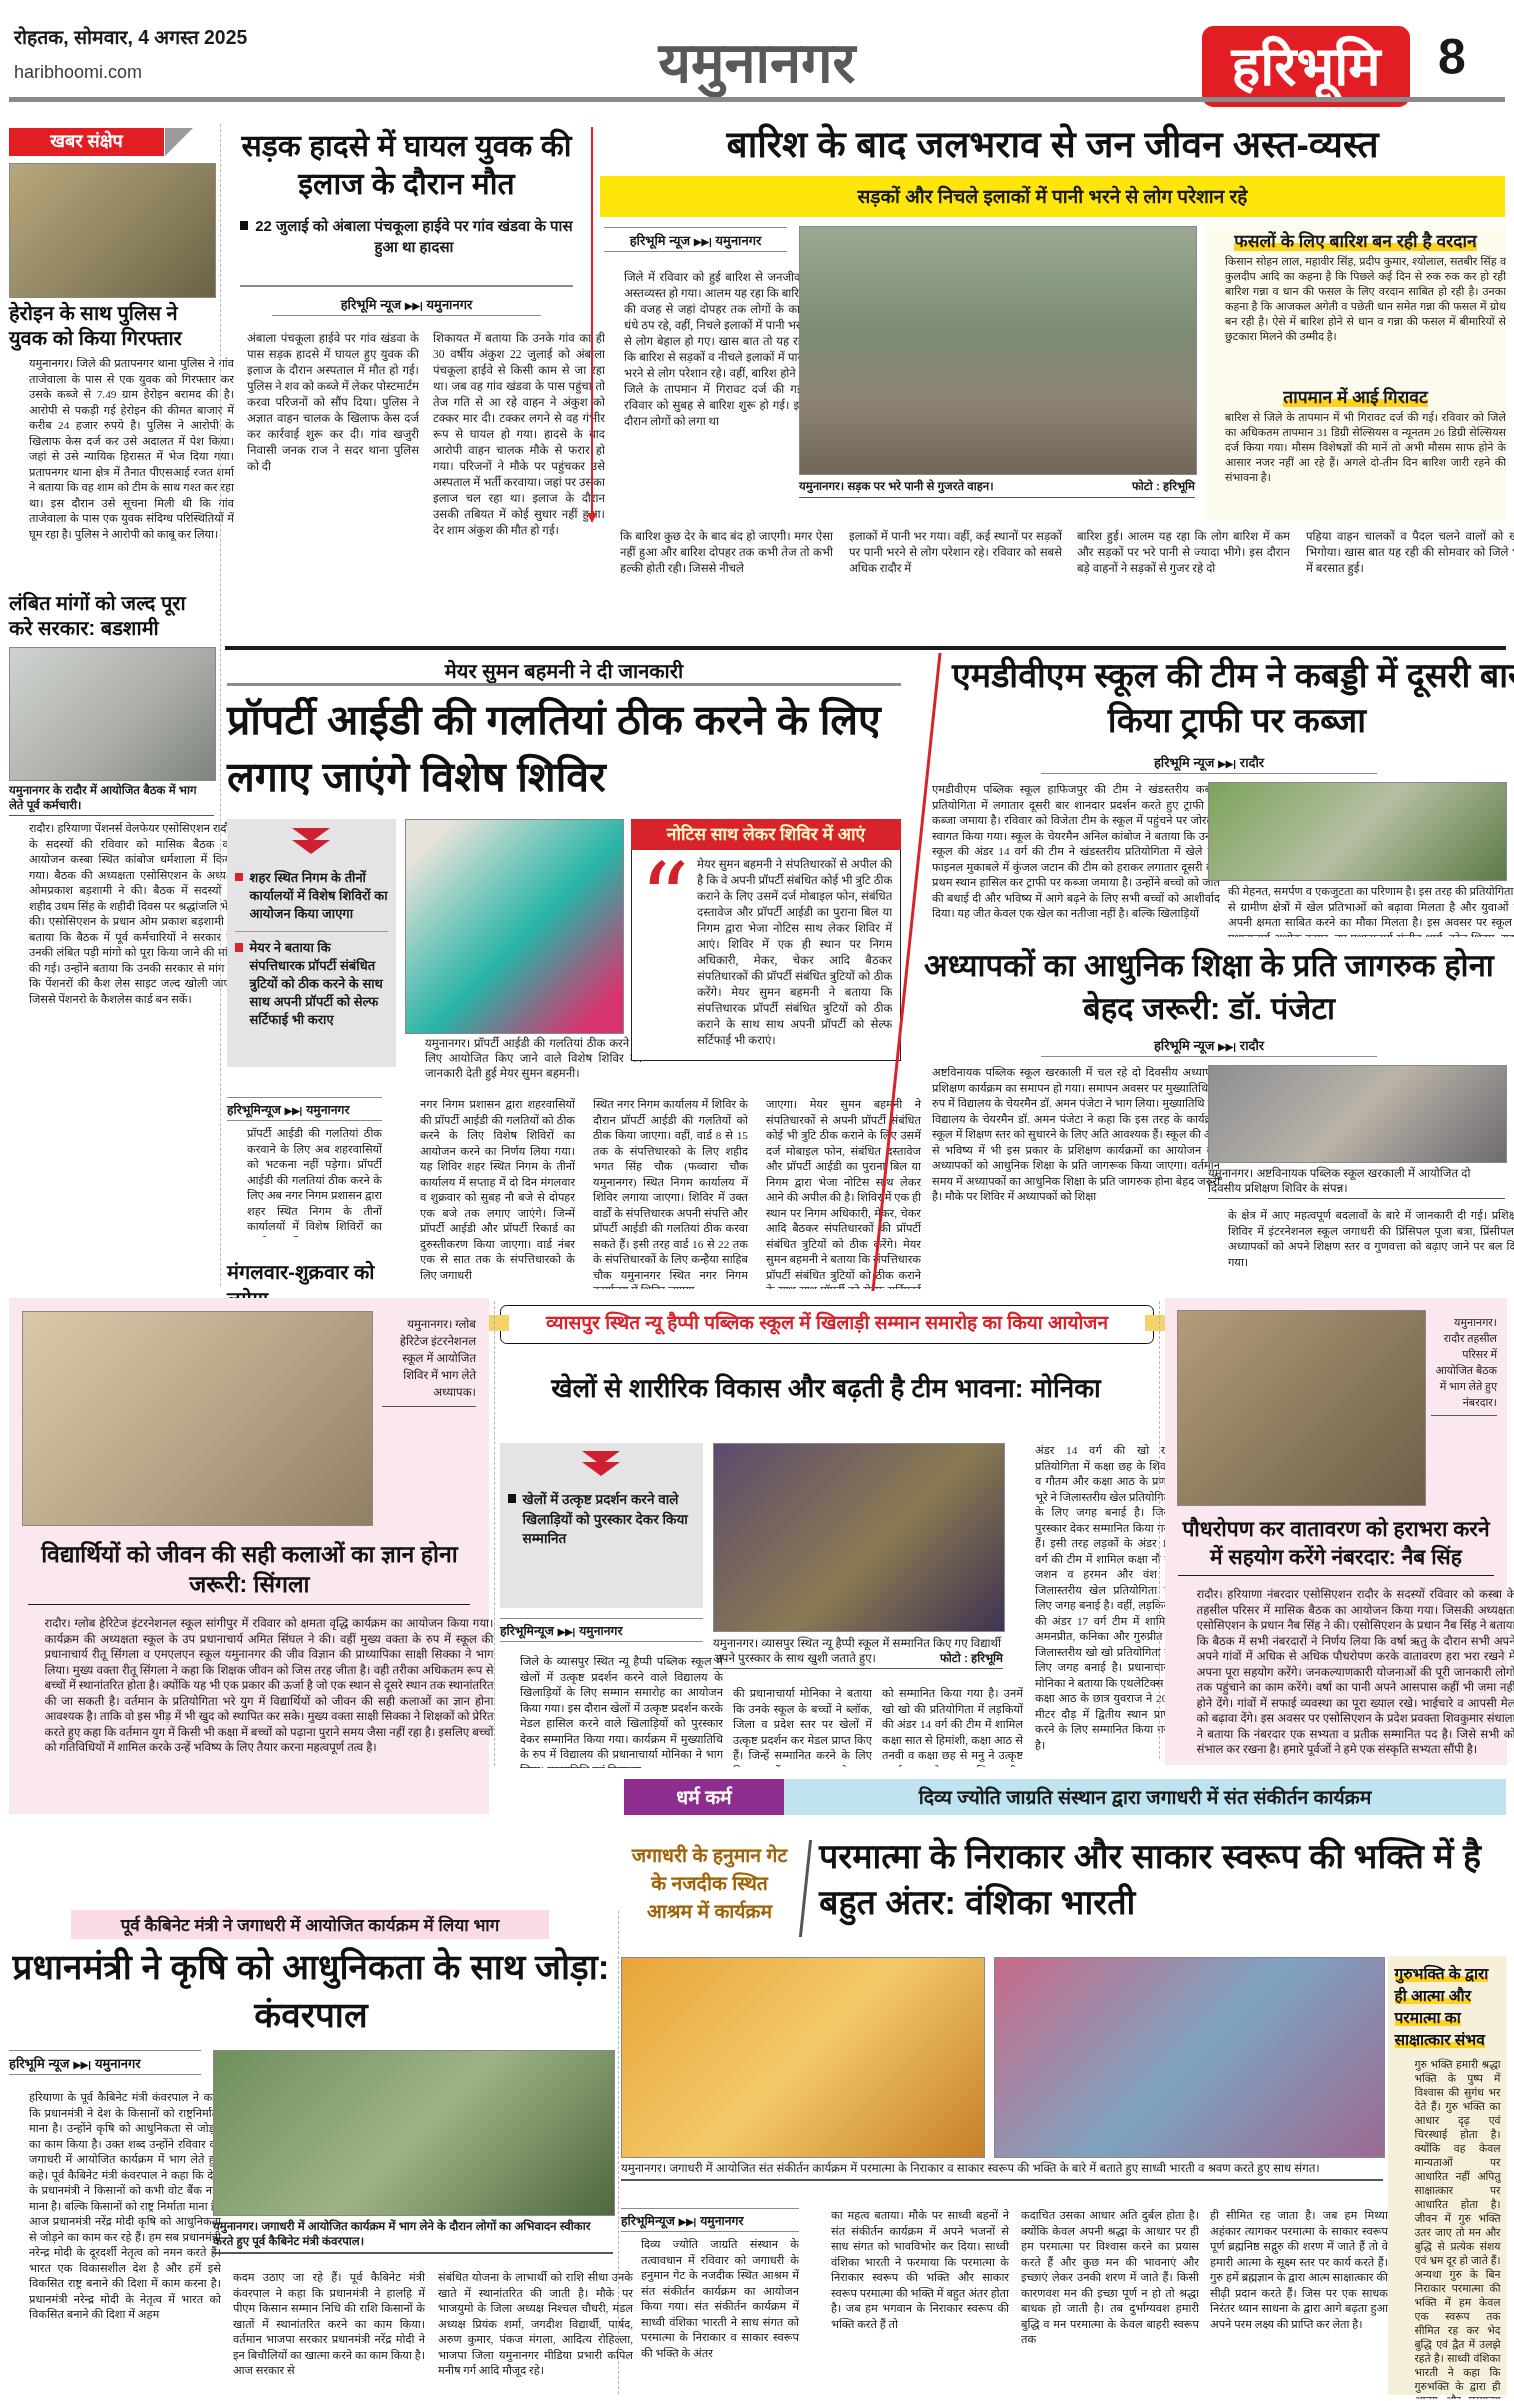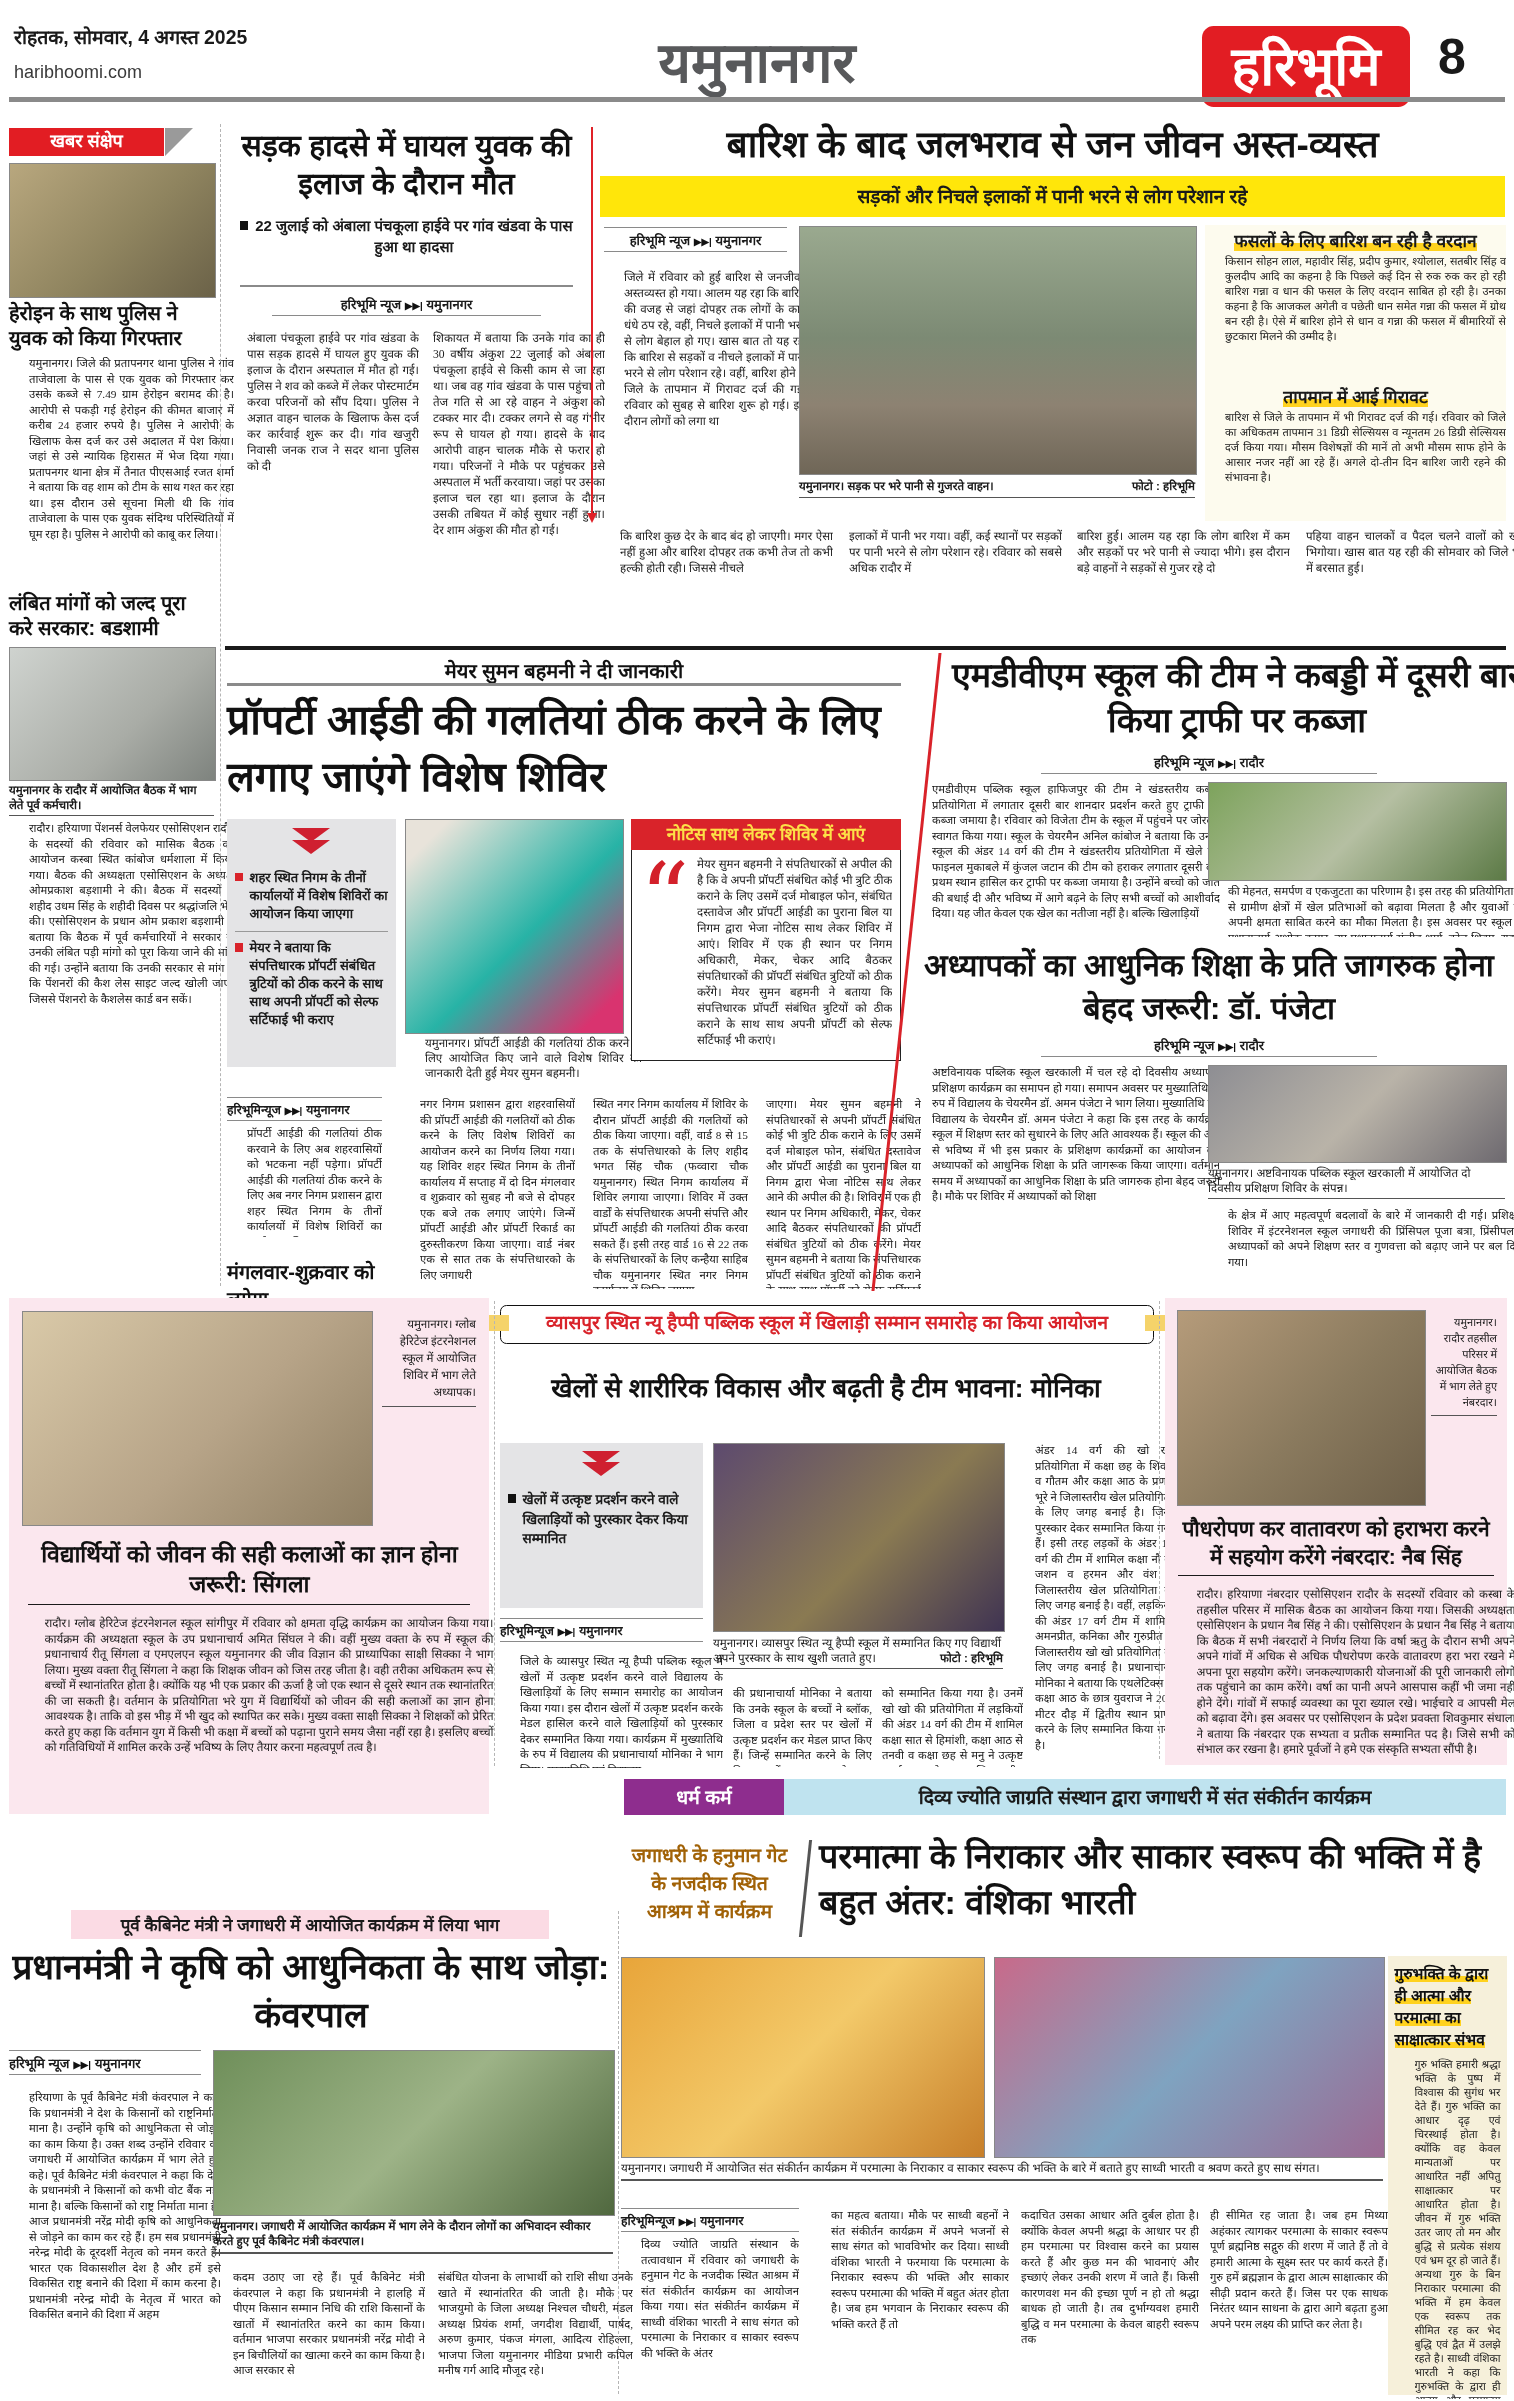--- a/index.html
+++ b/index.html
@@ -125,21 +125,21 @@
     <div style="display:flex;margin-top:7.7px">
       <span class="sq" style="margin-top:3.9px"></span>
       <span class="sans b" style="font-size:13px;line-height:18px;flex:1">मेयर ने बताया कि संपत्तिधारक प्रॉपर्टी संबंधित त्रुटियों को ठीक करने के साथ साथ अपनी प्रॉपर्टी को सेल्फ सर्टिफाई भी कराए</span>
     </div>
   </div>
 
   <div class="abs photo" style="left:405px;top:819px;width:217px;height:213px;background:linear-gradient(135deg,#e8e3da 10%,#27b3a6 55%,#d9336f 90%)"></div>
   <div class="abs cap j" style="left:405px;top:1035px;width:217px;font-weight:normal">यमुनानगर। प्रॉपर्टी आईडी की गलतियां ठीक करने के लिए आयोजित किए जाने वाले विशेष शिविर की जानकारी देती हुई मेयर सुमन बहमनी।</div>
 
   <div class="abs" style="left:631px;top:819px;width:270px">
-    <div class="sans b" style="background:#d9232a;color:#fde047;font-size:17.4px;height:31px;line-height:31px;text-align:center">नोटिस साथ लेकर शिविर में आएं</div>
+    <div class="sans b" style="background:#d9232a;color:#fef9c3;font-size:17.4px;height:31px;line-height:31px;text-align:center">नोटिस साथ लेकर शिविर में आएं</div>
     <div style="border:1.3px solid #222;border-top:none;padding:6.5px 7.7px;background:#fff">
       <span class="quote">“</span>
       <span class="j clip" style="display:block;font-size:11.6px;line-height:16px;height:197px">मेयर सुमन बहमनी ने संपतिधारकों से अपील की है कि वे अपनी प्रॉपर्टी संबंधित कोई भी त्रुटि ठीक कराने के लिए उसमें दर्ज मोबाइल फोन, संबंधित दस्तावेज और प्रॉपर्टी आईडी का पुराना बिल या निगम द्वारा भेजा नोटिस साथ लेकर शिविर में आएं। शिविर में एक ही स्थान पर निगम अधिकारी, मेकर, चेकर आदि बैठकर संपतिधारकों की प्रॉपर्टी संबंधित त्रुटियों को ठीक करेंगे। मेयर सुमन बहमनी ने बताया कि संपत्तिधारक प्रॉपर्टी संबंधित त्रुटियों को ठीक कराने के साथ साथ अपनी प्रॉपर्टी को सेल्फ सर्टिफाई भी कराएं।</span>
     </div>
   </div>
 
   <div class="abs" style="left:227px;top:1097px;width:155px">
     <div class="byline" style="font-size:12.3px">
       <span>हरिभूमिन्यूज</span><span class="bychev">▶▶|</span><span>यमुनानगर</span>
     </div>

